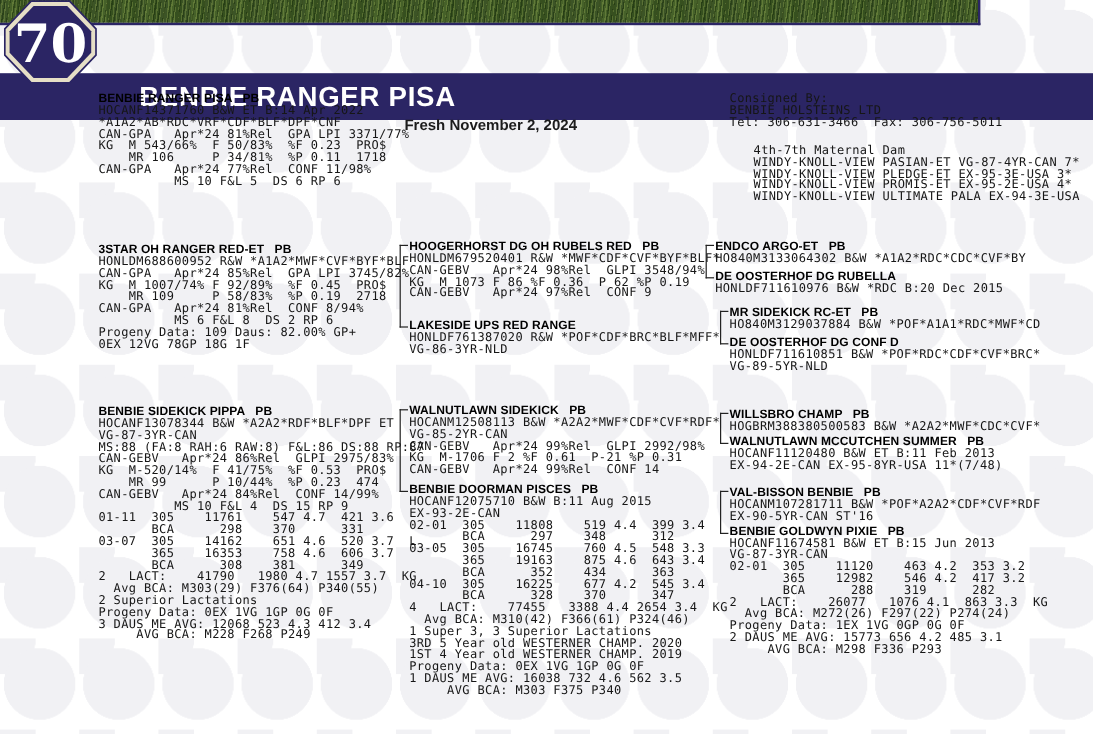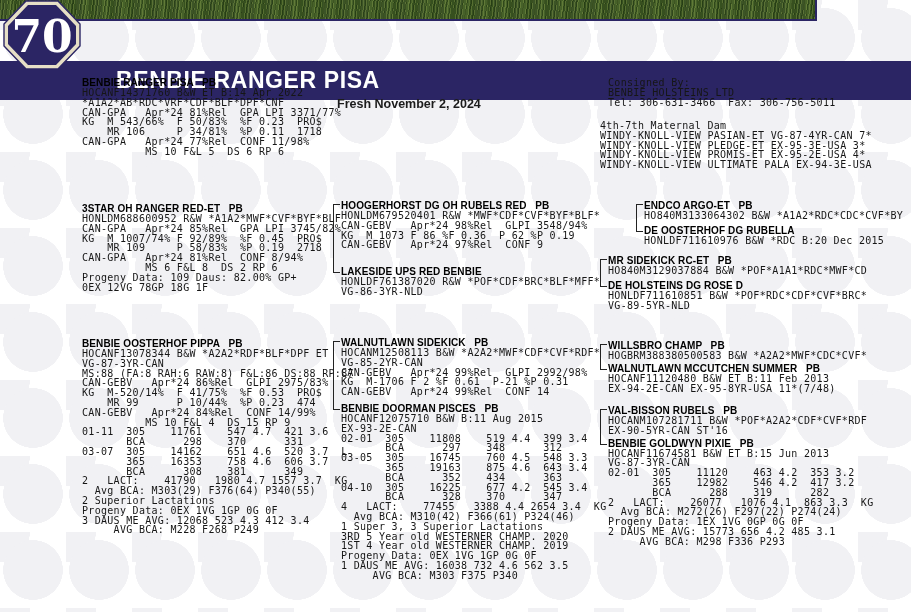--- a/index.html
+++ b/index.html
@@ -92,21 +92,21 @@
 CAN-GPA   Apr*24 85%Rel  GPA LPI 3745/82%
 KG  M 1007/74% F 92/89%  %F 0.45  PRO$
     MR 109     P 58/83%  %P 0.19  2718
 CAN-GPA   Apr*24 81%Rel  CONF 8/94%
           MS 6 F&amp;L 8  DS 2 RP 6
 Progeny Data: 109 Daus: 82.00% GP+
 0EX 12VG 78GP 18G 1F</pre>
   </div>
 
   <div class="blk" style="left:82px;top:338px;">
-    <div class="hdr">BENBIE OOSTERHOF PIPPA   PB</div>
+    <div class="hdr">BENBIE SIDEKICK PIPPA   PB</div>
     <pre class="mono">HOCANF13078344 B&amp;W *A2A2*RDF*BLF*DPF ET
 VG-87-3YR-CAN
 MS:88 (FA:8 RAH:6 RAW:8) F&amp;L:86 DS:88 RP:87
 CAN-GEBV   Apr*24 86%Rel  GLPI 2975/83%
 KG  M-520/14%  F 41/75%  %F 0.53  PRO$
     MR 99      P 10/44%  %P 0.23  474
 CAN-GEBV   Apr*24 84%Rel  CONF 14/99%
           MS 10 F&amp;L 4  DS 15 RP 9
 01-11  305    11761    547 4.7  421 3.6
        BCA      298    370      331
@@ -126,21 +126,21 @@
   <div class="pair" style="left:341px;top:200px;">
     <div class="bracket" style="height: 67.1875px;"></div>
     <div class="sub gap-xl">
       <div class="hdr">HOOGERHORST DG OH RUBELS RED   PB</div>
       <pre class="mono">HONLDM679520401 R&amp;W *MWF*CDF*CVF*BYF*BLF*
 CAN-GEBV   Apr*24 98%Rel  GLPI 3548/94%
 KG  M 1073 F 86 %F 0.36  P 62 %P 0.19
 CAN-GEBV   Apr*24 97%Rel  CONF 9</pre>
     </div>
     <div class="sub dam-block">
-      <div class="hdr">LAKESIDE UPS RED BENBIE</div>
+      <div class="hdr">LAKESIDE UPS RED RANGE</div>
       <pre class="mono">HONLDF761387020 R&amp;W *POF*CDF*BRC*BLF*MFF*
 VG-86-3YR-NLD</pre>
     </div>
   </div>
 
   <div class="pair" style="left:341px;top:337px;">
     <div class="bracket" style="height: 66.9844px;"></div>
     <div class="sub gap-md">
       <div class="hdr">WALNUTLAWN SIDEKICK   PB</div>
       <pre class="mono">HOCANM12508113 B&amp;W *A2A2*MWF*CDF*CVF*RDF*
@@ -170,48 +170,48 @@
      AVG BCA: M303 F375 P340</pre>
     </div>
   </div>
 
   <div class="blk" style="left:608px;top:78px;">
     <pre class="mono">Consigned By:
 BENBIE HOLSTEINS LTD
 Tel: 306-631-3466  Fax: 306-756-5011</pre>
   </div>
 
-  <div class="blk" style="left:600px;top:121px;">
+  <div class="blk" style="left:628px;top:121px;">
     <pre class="mono">4th-7th Maternal Dam
 WINDY-KNOLL-VIEW PASIAN-ET VG-87-4YR-CAN 7*
 WINDY-KNOLL-VIEW PLEDGE-ET EX-95-3E-USA 3*
 WINDY-KNOLL-VIEW PROMIS-ET EX-95-2E-USA 4*
 WINDY-KNOLL-VIEW ULTIMATE PALA EX-94-3E-USA</pre>
   </div>
 
-  <div class="pair" style="left:644px;top:200px;">
+  <div class="pair" style="left:596px;top:200px;">
     <div class="bracket" style="height: 25.7969px;"></div>
     <div class="sub gap-sm">
       <div class="hdr">ENDCO ARGO-ET   PB</div>
       <pre class="mono">HO840M3133064302 B&amp;W *A1A2*RDC*CDC*CVF*BY</pre>
     </div>
     <div class="sub dam-block">
       <div class="hdr">DE OOSTERHOF DG RUBELLA</div>
       <pre class="mono">HONLDF711610976 B&amp;W *RDC B:20 Dec 2015</pre>
     </div>
   </div>
 
   <div class="pair" style="left:608px;top:255px;">
     <div class="bracket" style="height: 25.7969px;"></div>
     <div class="sub gap-sm">
       <div class="hdr">MR SIDEKICK RC-ET   PB</div>
       <pre class="mono">HO840M3129037884 B&amp;W *POF*A1A1*RDC*MWF*CD</pre>
     </div>
     <div class="sub dam-block">
-      <div class="hdr">DE HOLSTEINS DG ROSE D</div>
+      <div class="hdr">DE OOSTERHOF DG CONF D</div>
       <pre class="mono">HONLDF711610851 B&amp;W *POF*RDC*CDF*CVF*BRC*
 VG-89-5YR-NLD</pre>
     </div>
   </div>
 
   <div class="pair" style="left:608px;top:340px;">
     <div class="bracket" style="height: 23.7969px;"></div>
     <div class="sub gap-xs">
       <div class="hdr">WILLSBRO CHAMP   PB</div>
       <pre class="mono">HOGBRM388380500583 B&amp;W *A2A2*MWF*CDC*CVF*</pre>
@@ -219,21 +219,21 @@
     <div class="sub dam-block">
       <div class="hdr">WALNUTLAWN MCCUTCHEN SUMMER   PB</div>
       <pre class="mono">HOCANF11120480 B&amp;W ET B:11 Feb 2013
 EX-94-2E-CAN EX-95-8YR-USA 11*(7/48)</pre>
     </div>
   </div>
 
   <div class="pair" style="left:608px;top:405px;">
     <div class="bracket" style="height: 33.5938px;"></div>
     <div class="sub gap-xs">
-      <div class="hdr">VAL-BISSON RUBELS   PB</div>
+      <div class="hdr">VAL-BISSON BENBIE   PB</div>
       <pre class="mono">HOCANM107281711 B&amp;W *POF*A2A2*CDF*CVF*RDF
 EX-90-5YR-CAN ST'16</pre>
     </div>
     <div class="sub dam-block">
       <div class="hdr">BENBIE GOLDWYN PIXIE   PB</div>
       <pre class="mono">HOCANF11674581 B&amp;W ET B:15 Jun 2013
 VG-87-3YR-CAN
 02-01  305    11120    463 4.2  353 3.2
        365    12982    546 4.2  417 3.2
        BCA      288    319      282

